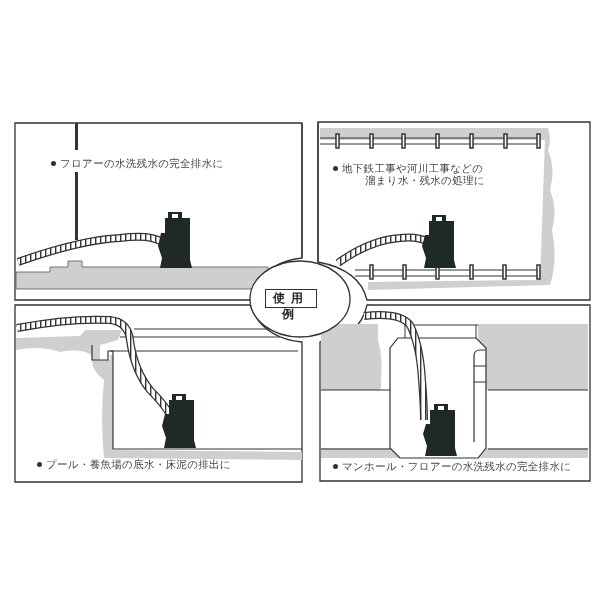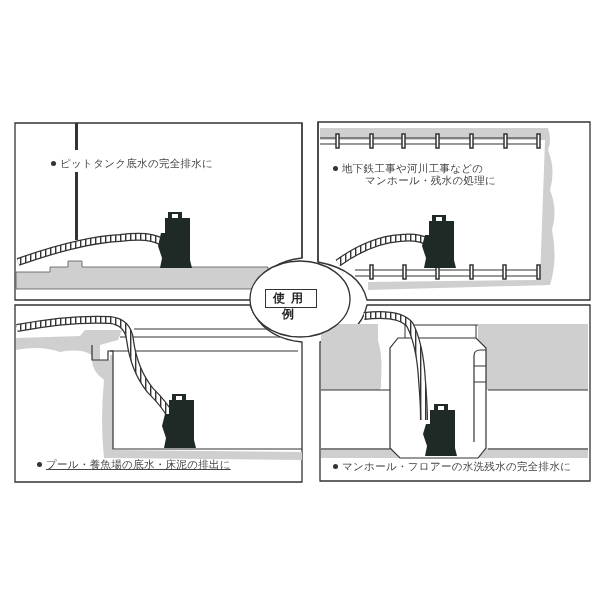--- a/index.html
+++ b/index.html
@@ -132,28 +132,28 @@
     </g>
   </g>
 
   <ellipse cx="300" cy="299" rx="50" ry="38" fill="#fff" stroke="#333" stroke-width="1.3"></ellipse>
 
   <line x1="302" y1="123" x2="302" y2="258" stroke="#333" stroke-width="1.3"></line>
   <line x1="318" y1="122" x2="318" y2="262" stroke="#333" stroke-width="1.3"></line>
 </svg>
 
 <div class="caption" style="left:51px; top:157px;">
-  <span class="dot"></span><span>ピットタンク底水の完全排水に</span>
+  <span class="dot"></span><span>フロアーの水洗残水の完全排水に</span>
 </div>
 <div class="caption" style="left:333px; top:162px;">
   <span class="dot"></span><span>地下鉄工事や河川工事などの</span>
 </div>
 <div class="caption" style="left:365px; top:174px;">
-  <span>マンホール・残水の処理に</span>
+  <span>溜まり水・残水の処理に</span>
 </div>
-<div class="caption" style="left:37px; top:458px;text-decoration:underline;">
+<div class="caption" style="left:37px; top:458px;">
   <span class="dot"></span><span>プール・養魚場の底水・床泥の排出に</span>
 </div>
 <div class="caption" style="left:333px; top:460px;">
   <span class="dot"></span><span>マンホール・フロアーの水洗残水の完全排水に</span>
 </div>
 
 <div class="center-label">使用例</div>
 
 </body></html>

